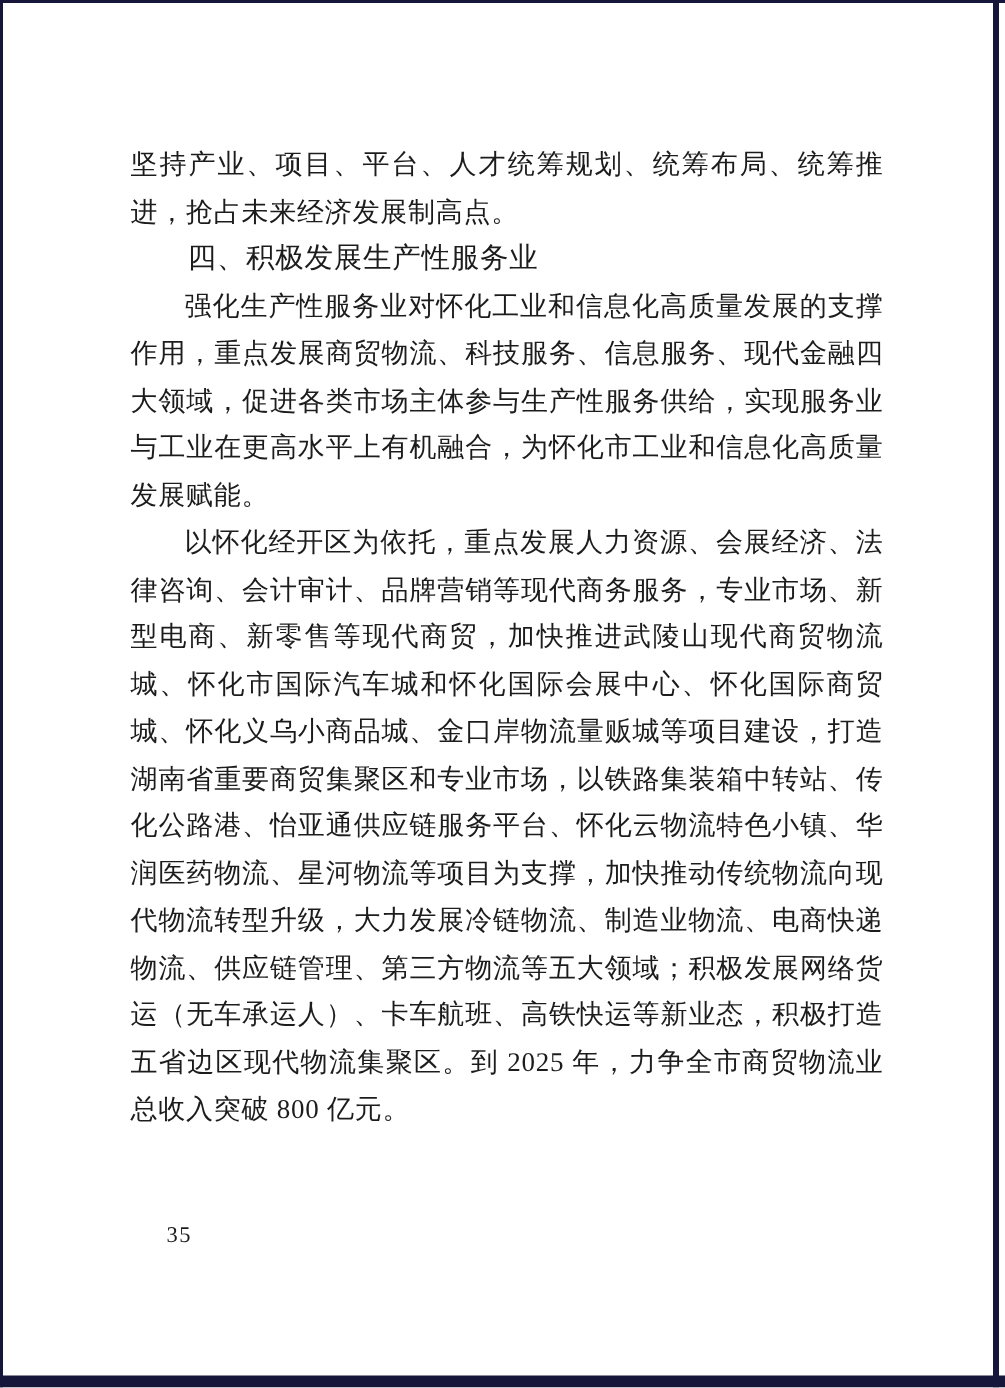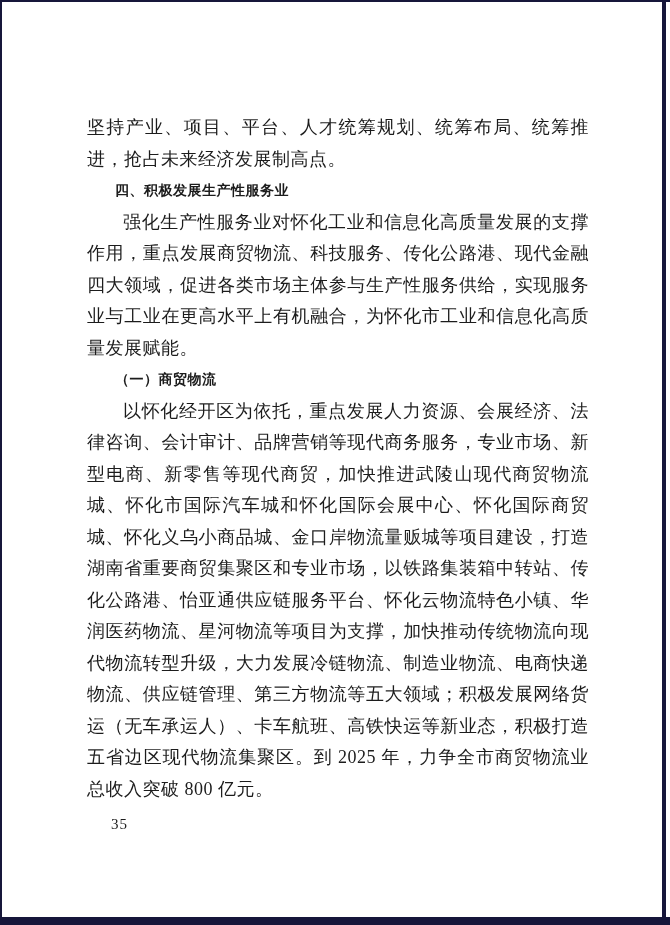--- a/index.html
+++ b/index.html
@@ -33,28 +33,27 @@
     position: absolute;
     left: 87px;
     top: 94px;
     width: 502px;
     font-size: 18px;
     line-height: 31.5px;
     text-align: justify;
     text-justify: inter-character;
     letter-spacing: 0.5px;
     word-break: break-all;
-    margin-top: 18px;
   }
   .para { text-indent: 2em; }
   .para-continuation { text-indent: 0; }
   .heading {
     font-family: "Liberation Sans", "DejaVu Sans", sans-serif;
-    font-weight: 700;
-    font-size: 14px;
+    font-weight: 400;
+    font-size: 19px;
     text-indent: 2em;
     text-align: left;
   }
   .page-number {
     position: absolute;
     left: 111px;
     top: 814px;
     font-size: 15px;
     line-height: 20px;
     letter-spacing: 1px;
@@ -66,20 +65,19 @@
 <div class="page-frame">
 
   <div class="edge edge-top"></div>
   <div class="edge edge-left"></div>
   <div class="edge edge-right"></div>
   <div class="edge edge-bottom"></div>
 
   <div class="body-text">
     <p class="para para-continuation">坚持产业、项目、平台、人才统筹规划、统筹布局、统筹推进，抢占未来经济发展制高点。</p>
     <p class="heading">四、积极发展生产性服务业</p>
-    <p class="para">强化生产性服务业对怀化工业和信息化高质量发展的支撑作用，重点发展商贸物流、科技服务、传化公路港、现代金融四大领域，促进各类市场主体参与生产性服务供给，实现服务业与工业在更高水平上有机融合，为怀化市工业和信息化高质量发展赋能。</p>
-    <p class="heading">（一）商贸物流</p>
+    <p class="para">强化生产性服务业对怀化工业和信息化高质量发展的支撑作用，重点发展商贸物流、科技服务、信息服务、现代金融四大领域，促进各类市场主体参与生产性服务供给，实现服务业与工业在更高水平上有机融合，为怀化市工业和信息化高质量发展赋能。</p>
     <p class="para">以怀化经开区为依托，重点发展人力资源、会展经济、法律咨询、会计审计、品牌营销等现代商务服务，专业市场、新型电商、新零售等现代商贸，加快推进武陵山现代商贸物流城、怀化市国际汽车城和怀化国际会展中心、怀化国际商贸城、怀化义乌小商品城、金口岸物流量贩城等项目建设，打造湖南省重要商贸集聚区和专业市场，以铁路集装箱中转站、传化公路港、怡亚通供应链服务平台、怀化云物流特色小镇、华润医药物流、星河物流等项目为支撑，加快推动传统物流向现代物流转型升级，大力发展冷链物流、制造业物流、电商快递物流、供应链管理、第三方物流等五大领域；积极发展网络货运（无车承运人）、卡车航班、高铁快运等新业态，积极打造五省边区现代物流集聚区。到 2025 年，力争全市商贸物流业总收入突破 800 亿元。</p>
   </div>
 
   <div class="page-number">35</div>
 
 </div>
 
 </body></html>

